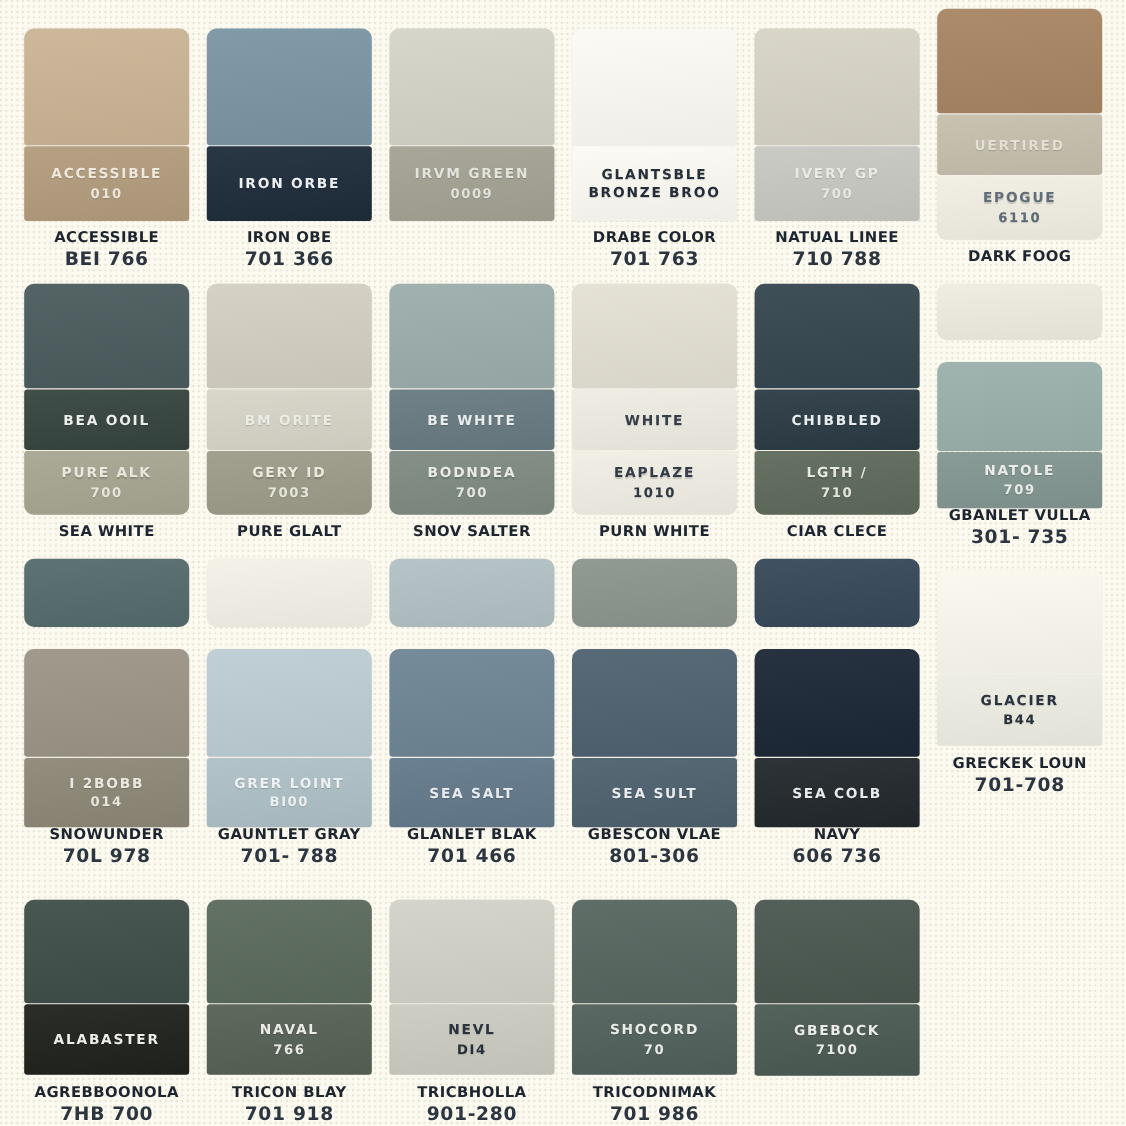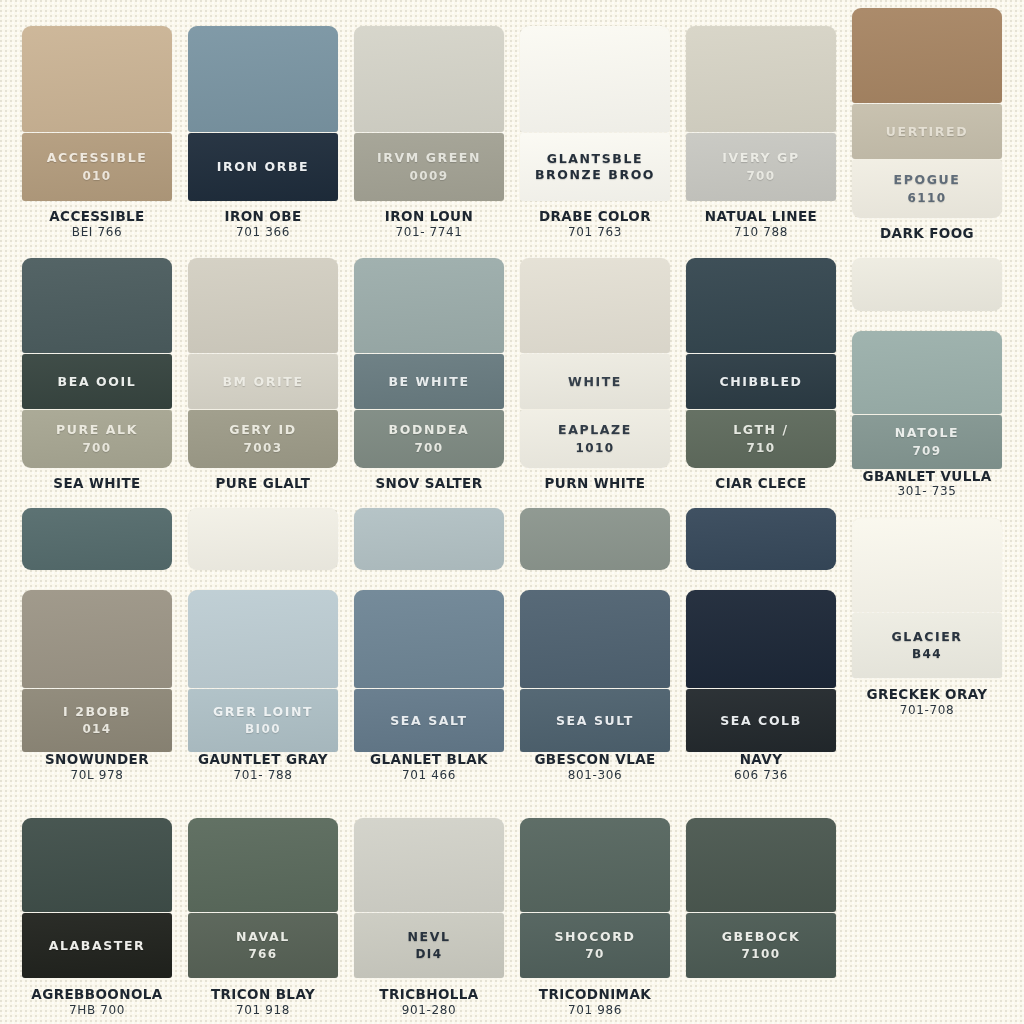--- a/index.html
+++ b/index.html
@@ -112,22 +112,22 @@
     font-family: "DejaVu Sans", sans-serif;
     font-weight: 700;
     font-size: 13.5px;
     letter-spacing: 0.4px;
     line-height: 1.15;
     color: #1d2630;
   }
   .caption .cap-code {
     display: block;
     font-family: "DejaVu Sans", sans-serif;
-    font-weight: 400;
-    font-size: 12px;
+    font-weight: 700;
+    font-size: 17px;
     letter-spacing: 0.6px;
     line-height: 1.3;
     color: #2b3640;
   }
 
   
   .r1 .chip.top    { height: 106px; margin-top: 26px; }
   .r1 .chip.mid    { height: 68px;  margin-top: 1px; }
   .r1 .caption     { margin-top: 8px; }
 
@@ -180,24 +180,20 @@
           <span class="cap-name">IRON OBE</span>
           <span class="cap-code">701 366</span>
         </div>
       </div>
       <div class="cell r1">
         <div class="chip top" style="background: rgb(213, 212, 201);"></div>
         <div class="chip mid" style="background: rgb(163, 162, 148); color: rgb(232, 232, 224);">
           <span class="chip-name">IRVM GREEN</span>
           <span class="chip-code">0009</span>
         </div>
-        <div class="caption">
-          <span class="cap-name">IRON LOUN</span>
-          <span class="cap-code">701- 7741</span>
-        </div>
       </div>
       <div class="cell r1">
         <div class="chip top" style="background: rgb(251, 250, 243);"></div>
         <div class="chip mid" style="background: rgb(251, 250, 243); color: rgb(31, 42, 54);">
           <span class="chip-name">GLANTSBLE BRONZE BROO</span>
         </div>
         <div class="caption">
           <span class="cap-name">DRABE COLOR</span>
           <span class="cap-code">701 763</span>
         </div>
@@ -360,21 +356,21 @@
           <span class="cap-code">606 736</span>
         </div>
       </div>
       <div class="cell r4">
         <div class="chip top" style="background: rgb(250, 248, 238);"></div>
         <div class="chip mid" style="background: rgb(238, 237, 227); color: rgb(35, 46, 58);">
           <span class="chip-name">GLACIER</span>
           <span class="chip-code">B44</span>
         </div>
         <div class="caption">
-          <span class="cap-name">GRECKEK ORAY</span>
+          <span class="cap-name">GRECKEK LOUN</span>
           <span class="cap-code">701-708</span>
         </div>
       </div>
       <div class="cell r4">
         <div class="chip top" style="background: rgb(63, 78, 73);"></div>
         <div class="chip mid" style="background: rgb(32, 34, 29); color: rgb(243, 243, 239);">
           <span class="chip-name">ALABASTER</span>
         </div>
         <div class="caption">
           <span class="cap-name">AGREBBOONOLA</span>

